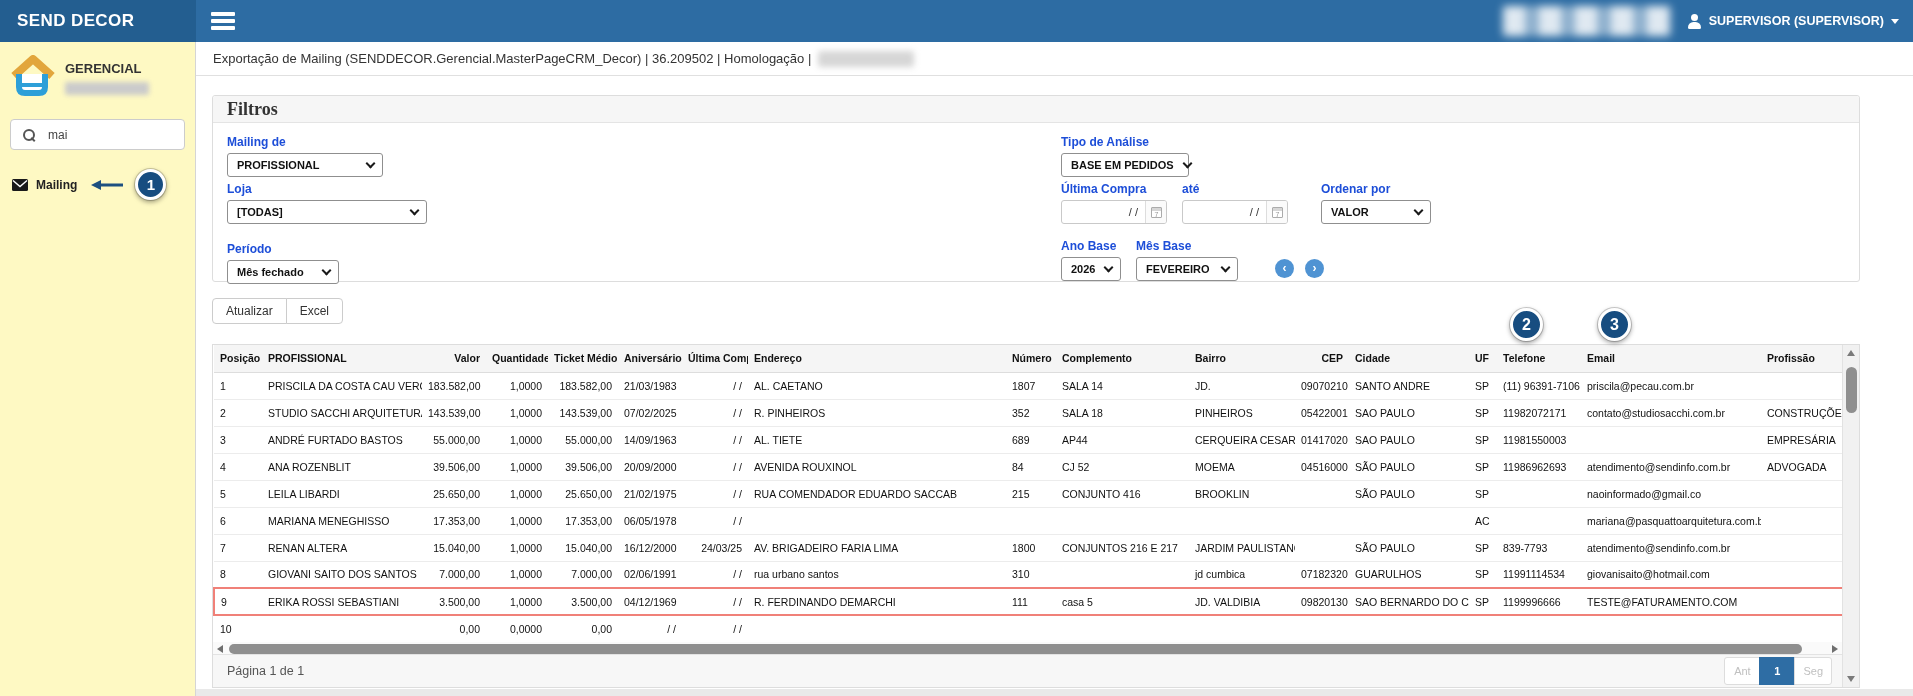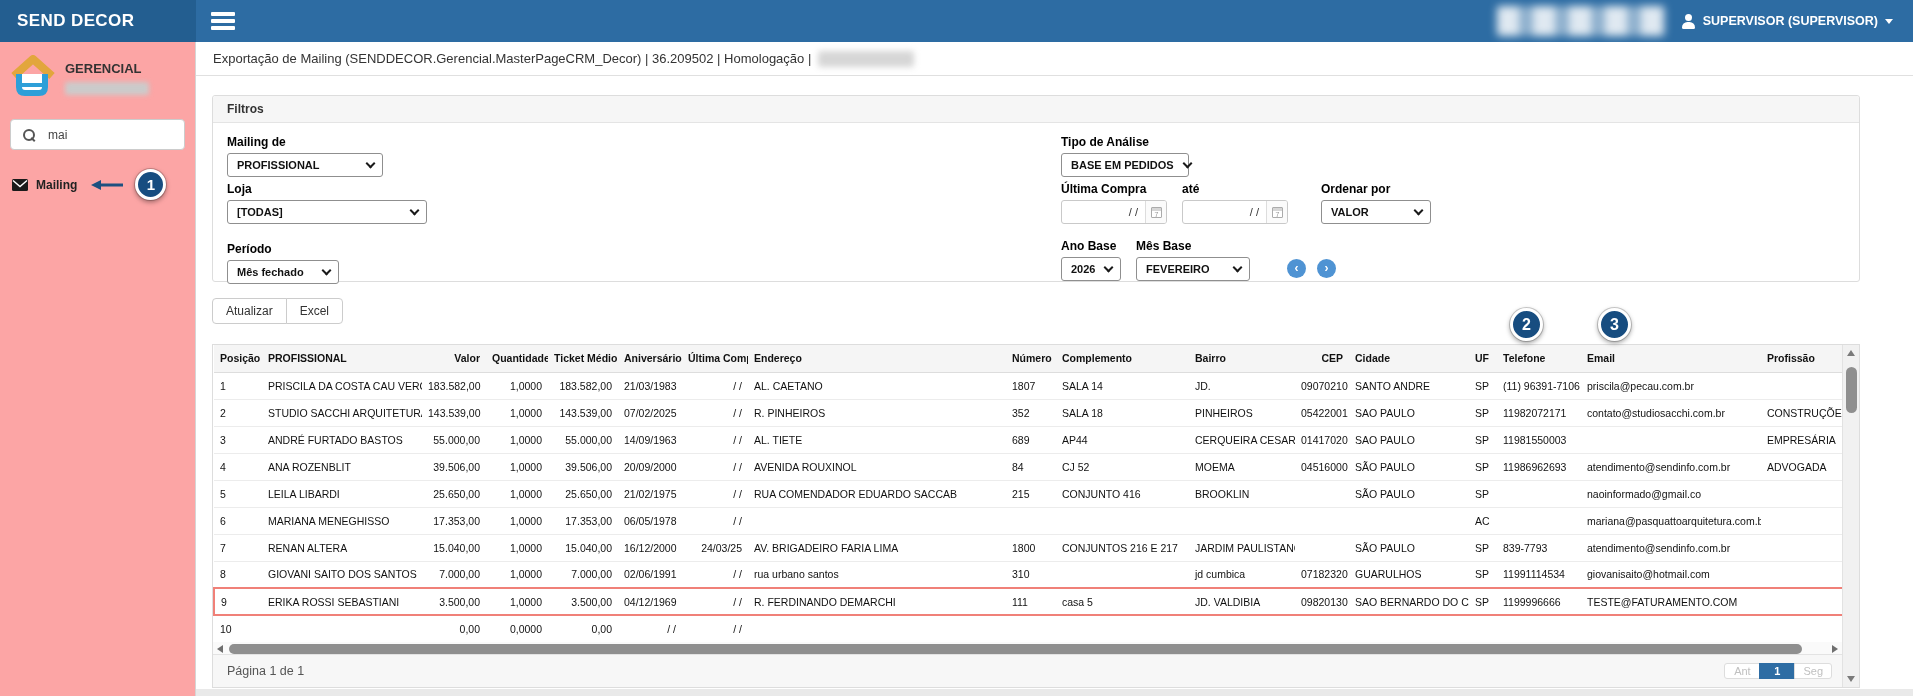--- a/index.html
+++ b/index.html
@@ -4,32 +4,32 @@
 <style>
   * { margin:0; padding:0; box-sizing:border-box; }
   html,body { width:1913px; height:696px; overflow:hidden; }
   body { font-family:"Liberation Sans", sans-serif; background:#fff; position:relative; color:#333; }
 
   
   .topbar { position:absolute; top:0; left:0; right:0; height:42px; background:#2d6ca3; display:flex; align-items:center; z-index:30; }
   .brand { width:196px; height:100%; background:#235e90; color:#fff; font-weight:bold; font-size:17px; display:flex; align-items:center; padding-left:17px; letter-spacing:.4px; }
   .hamburger { margin-left:15px; width:24px; display:flex; flex-direction:column; gap:3px; cursor:pointer; }
   .hamburger i { display:block; height:4px; background:#fff; border-radius:1px; }
-  .topbar-right { margin-left:auto; display:flex; align-items:center; gap:16px; padding-right:20px; }
+  .topbar-right { margin-left:auto; display:flex; align-items:center; gap:16px; padding-right:14px; }
   .redact-topbar { width:168px; height:30px; border-radius:3px;
       background:repeating-linear-gradient(90deg, rgba(255,255,255,.85) 0 22px, rgba(255,255,255,.45) 22px 36px);
       filter:blur(4px); }
   .userchip { display:flex; align-items:center; gap:7px; color:#fff; font-size:12.5px; font-weight:600; cursor:pointer; }
   .person { position:relative; width:15px; height:15px; }
   .person:before { content:""; position:absolute; top:0; left:4px; width:7px; height:7px; border-radius:50%; background:#fff; }
   .person:after { content:""; position:absolute; bottom:0; left:1px; width:13px; height:7px; border-radius:7px 7px 2px 2px; background:#fff; }
   .caret-down { width:0; height:0; border-left:4px solid transparent; border-right:4px solid transparent; border-top:5px solid #fff; }
 
   
-  .sidebar { position:absolute; top:42px; left:0; width:196px; bottom:0; background:#fca5a5; border-right:1px solid #d5d5d5; z-index:20; }
+  .sidebar { position:absolute; top:42px; left:0; width:196px; bottom:0; background:#fef9c3; border-right:1px solid #d5d5d5; z-index:20; }
   .logo-row { display:flex; gap:9px; padding:13px 8px 6px 8px; align-items:flex-start; }
   .app-name { font-size:13px; font-weight:bold; color:#333; margin-top:6px; }
   .redact-side { width:84px; height:13px; background:#cbcbcb; filter:blur(2.5px); border-radius:2px; margin-top:6px; }
   .search-box { margin:12px 10px 8px 10px; height:31px; border:1px solid #ccc; border-radius:4px; background:#fff; display:flex; align-items:center; padding:0 11px; gap:12px; font-size:12px; color:#444; }
   .lens { position:relative; width:14px; height:14px; flex:0 0 auto; }
   .lens:before { content:""; position:absolute; top:1px; left:1px; width:8px; height:8px; border:2px solid #555; border-radius:50%; }
   .lens:after { content:""; position:absolute; width:2px; height:5px; background:#555; transform:rotate(-45deg); bottom:0; right:2px; }
   .menu-item { display:flex; align-items:center; gap:8px; padding:11px 12px; font-size:12px; font-weight:bold; color:#222; cursor:pointer; }
   .callout { border-radius:50%; background:#174d80; color:#fff; font-weight:bold; display:flex; align-items:center; justify-content:center; border:3px solid #fff; box-shadow:0 0 0 1px rgba(0,0,0,.18), 0 2px 5px rgba(0,0,0,.4); }
   .co1 { width:31px; height:31px; font-size:15px; margin-left:2px; }
@@ -37,25 +37,25 @@
 
   
   .main { position:absolute; left:196px; top:42px; right:0; bottom:0; background:#fff; }
   .page-header { height:34px; border-bottom:1px solid #e0e0e0; display:flex; align-items:center; padding-left:17px; font-size:13px; color:#333; gap:7px; background:#fff; }
   .redact-inline { width:96px; height:16px; background:#d6d6d6; filter:blur(3px); border-radius:2px; }
   .content { position:absolute; top:34px; left:0; right:0; bottom:0; }
   .bottom-strip { position:absolute; left:0; right:0; bottom:0; height:7px; background:#e9e9e9; }
 
   
   .filtros { position:absolute; left:16px; right:53px; top:19px; height:187px; border:1px solid #ddd; border-radius:3px; background:#fff; }
-  .panel-head { height:27px; background:#f6f6f6; border-bottom:1px solid #e4e4e4; display:flex; align-items:center; padding-left:14px; font-size:12px; font-weight:600; color:#333; border-radius:3px 3px 0 0; }
+  .panel-head { height:27px; background:#f6f6f6; border-bottom:1px solid #e4e4e4; display:flex; align-items:center; padding-left:14px; font-size:18px; font-weight:600; color:#333; border-radius:3px 3px 0 0;font-family:Liberation Serif, serif; }
   .panel-body { position:relative; height:159px; }
   .fcol-left { position:absolute; left:14px; top:7px; }
   .fcol-right { position:absolute; left:848px; top:7px; }
-  .flabel { font-size:12px; font-weight:bold; color:#000000; margin:5px 0 4px; }
+  .flabel { font-size:12px; font-weight:bold; color:#1d4ed8; margin:5px 0 4px; }
   .select { height:24px; border:1px solid #8f8f8f; border-radius:3px; background:#fff; display:flex; align-items:center; padding:0 7px 0 9px; font-size:11px; font-weight:600; color:#111; cursor:pointer; }
   .select .sel-text { flex:1; white-space:nowrap; }
   .chev { width:7px; height:7px; border-right:2px solid #1a1a1a; border-bottom:2px solid #1a1a1a; transform:rotate(45deg); margin:-3px 1px 0 10px; flex:0 0 auto; }
   .frow { display:flex; gap:15px; align-items:flex-start; }
   .datebox { height:24px; border:1px solid #c9c9c9; border-radius:3px; background:#fff; display:flex; align-items:center; font-size:11px; color:#333; cursor:text; }
   .date-text { flex:1; text-align:right; padding-right:7px; }
   .cal-btn { width:21px; align-self:stretch; border-left:1px solid #ddd; background:#fbfbfb; display:flex; align-items:center; justify-content:center; cursor:pointer; border-radius:0 2px 2px 0; }
   .cal-glyph { position:relative; width:11px; height:11px; border:1px solid #ababab; border-radius:1px; background:#fff; }
   .cal-glyph:before { content:""; position:absolute; top:0; left:0; right:0; height:3px; background:#d6d6d6; }
   .cal-glyph:after { content:"7"; position:absolute; bottom:-1px; left:3px; font-size:7px; color:#999; }
@@ -91,21 +91,21 @@
   .vs-thumb { position:absolute; left:3px; width:11px; top:22px; height:46px; background:#8f8f8f; border-radius:6px; cursor:grab; }
   .hscroll { position:absolute; left:0; right:17px; top:297px; height:14px; background:#fafafa; display:flex; align-items:center; padding:0 4px; gap:4px; }
   .tri-left { width:0; height:0; border-top:4px solid transparent; border-bottom:4px solid transparent; border-right:6px solid #6f6f6f; cursor:pointer; }
   .tri-right { width:0; height:0; border-top:4px solid transparent; border-bottom:4px solid transparent; border-left:6px solid #6f6f6f; cursor:pointer; }
   .hs-track { flex:1; height:10px; position:relative; }
   .hs-thumb { position:absolute; left:2px; right:26px; top:0; height:10px; background:#8f8f8f; border-radius:5px; cursor:grab; }
 
   
   .grid-footer { position:absolute; left:0; right:17px; bottom:0; height:33px; background:#f7f7f7; border-top:1px solid #e3e3e3; display:flex; align-items:center; padding:0 10px 0 14px; font-size:12.5px; color:#555; }
   .pager { margin-left:auto; display:flex; }
-  .pg-btn { height:16px; min-width:36px; padding:0 8px; display:flex; align-items:center; justify-content:center; border:1px solid #ddd; background:#fff; color:#c0c0c0; font-size:11px; cursor:pointer; margin-left:-1px; }
+  .pg-btn { height:28px; min-width:36px; padding:0 8px; display:flex; align-items:center; justify-content:center; border:1px solid #ddd; background:#fff; color:#c0c0c0; font-size:11px; cursor:pointer; margin-left:-1px; }
   .pg-btn:first-child { border-radius:3px 0 0 3px; }
   .pg-btn:last-child { border-radius:0 3px 3px 0; }
   .pg-btn.active { background:#2e6da4; border-color:#2e6da4; color:#fff; font-weight:bold; }
 </style>
 </head>
 <body>
 
 <div class="topbar">
   <div class="brand">SEND DECOR</div>
   <div class="hamburger">
@@ -218,21 +218,21 @@
           <div class="frow" style="margin-top:10px">
             <div>
               <div class="flabel">Ano Base</div>
               <div class="select" style="width:60px">
                 <span class="sel-text">2026</span>
                 <span class="chev"></span>
               </div>
             </div>
             <div>
               <div class="flabel">Mês Base</div>
-              <div class="select" style="width:114px">
+              <div class="select" style="width:102px">
                 <span class="sel-text">FEVEREIRO</span>
                 <span class="chev"></span>
               </div>
             </div>
             <div class="navpair">
               <span class="roundbtn">‹</span>
               <span class="roundbtn">›</span>
             </div>
           </div>
         </div>

